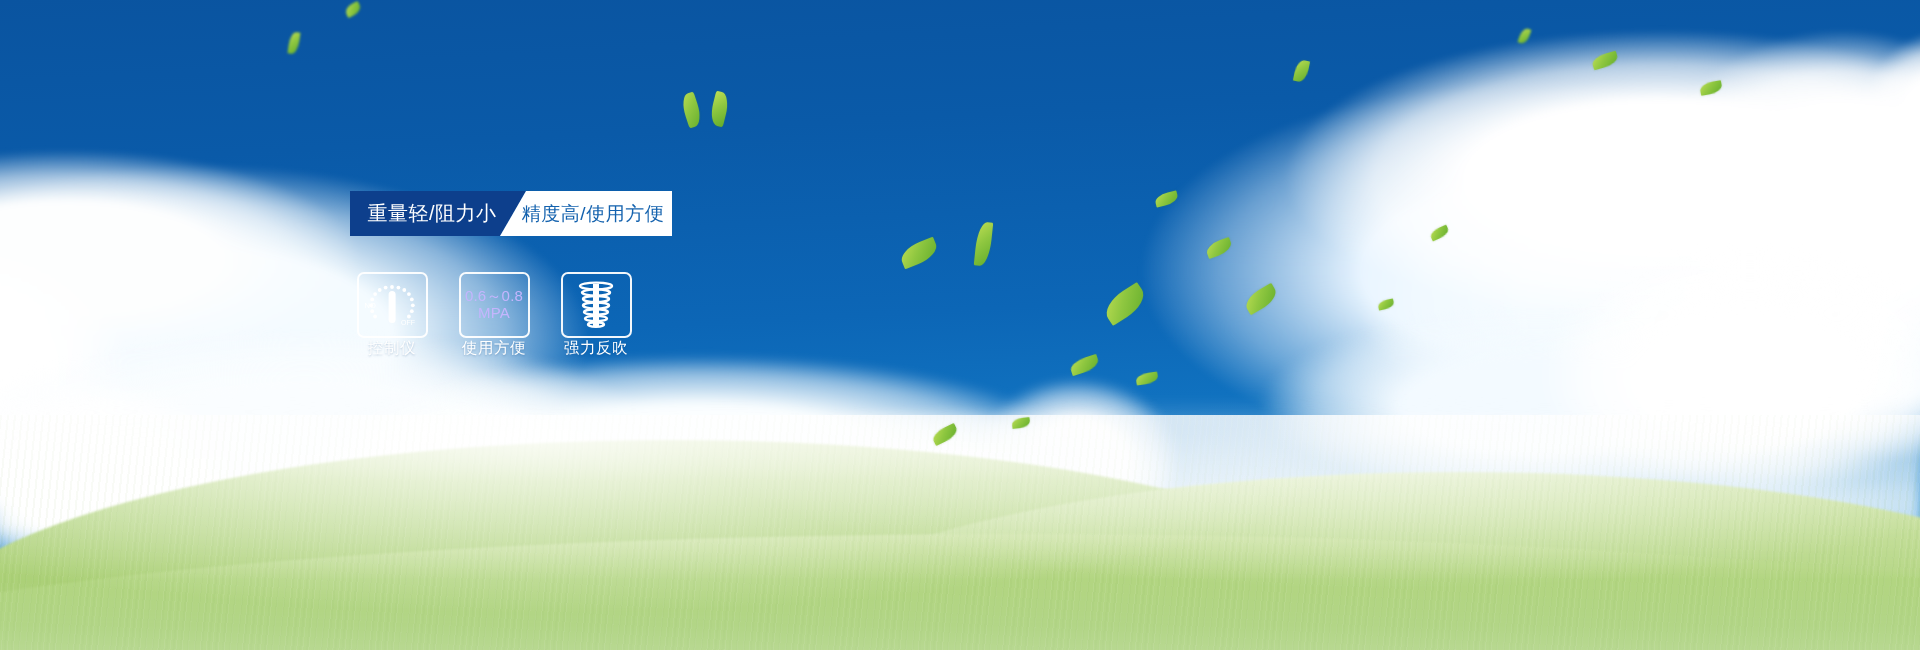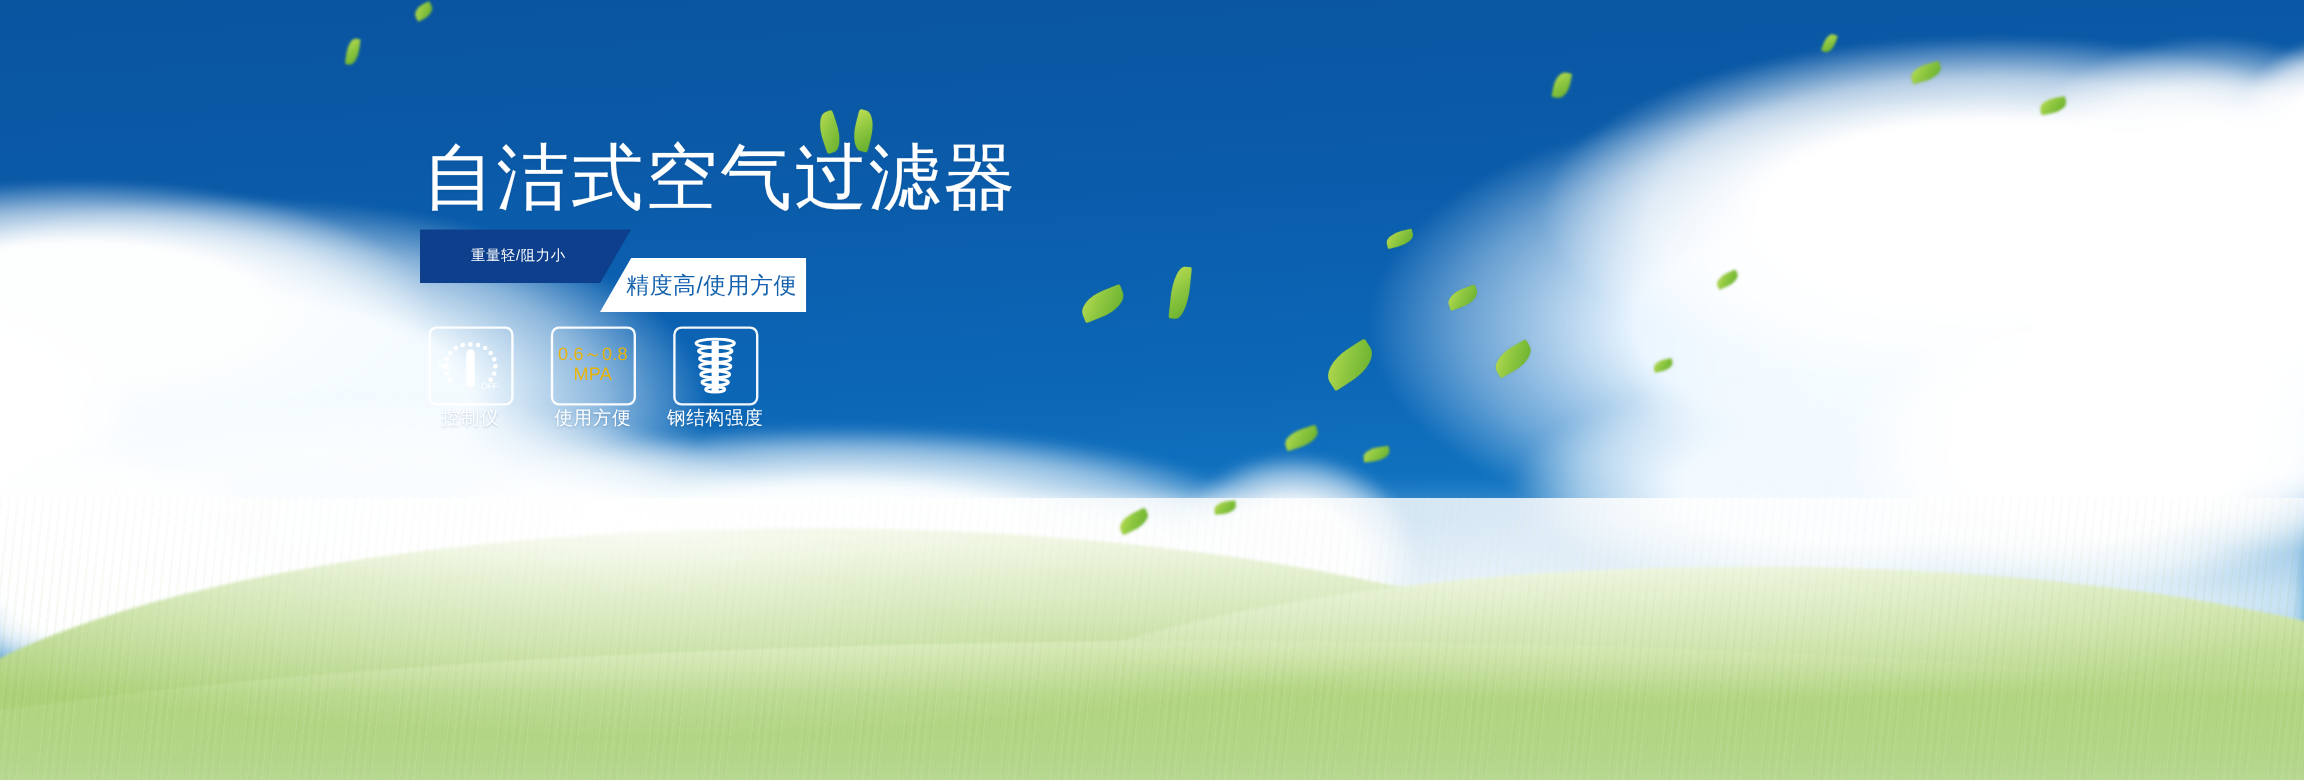--- a/index.html
+++ b/index.html
@@ -146,50 +146,50 @@
   .badge{
     position:absolute;left:350px;top:191px;
     width:322px;height:45px;
     display:flex;
   }
   .badge-left{
     position:relative;
     background:#0d3f8c;
     width:176px;height:45px;
     display:flex;align-items:center;justify-content:center;
-    color:#ffffff;font-size:12px;letter-spacing:.5px;
+    color:#ffffff;font-size:20px;letter-spacing:.5px;
     clip-path:polygon(0 0, 100% 0, calc(100% - 26px) 100%, 0 100%);
     padding-right:12px;box-sizing:border-box;
   }
   .badge-right{
     position:relative;margin-left:-26px;
     background:#ffffff;
     width:172px;height:45px;
     display:flex;align-items:center;justify-content:center;
     color:#1462ae;font-size:19px;letter-spacing:.5px;
     clip-path:polygon(26px 0, 100% 0, 100% 100%, 0 100%);
-    padding-left:14px;box-sizing:border-box;margin-top:24px;
+    padding-left:14px;box-sizing:border-box;
   }
 
   
   .features{
     position:absolute;left:355px;top:272px;
     display:flex;gap:28px;
   }
   .feature{width:74px;display:flex;flex-direction:column;align-items:center;}
   .feat-box{
     width:71px;height:66px;
     border:2px solid rgba(255,255,255,.95);
     border-radius:7px;
     display:flex;align-items:center;justify-content:center;
     box-sizing:border-box;
     position:relative;
   }
   .feat-text{
-    color:#eab308;font-size:15px;line-height:1.12;text-align:center;
+    color:#c4b5fd;font-size:15px;line-height:1.12;text-align:center;
     letter-spacing:.2px;
   }
   .feat-label{
     color:#ffffff;font-size:15.5px;white-space:nowrap;
     letter-spacing:.6px;
     text-shadow:0 1px 2px rgba(10,60,120,.25);
   }
 
   svg{display:block;}
 </style>
@@ -229,21 +229,20 @@
   <div class="leaf" style="left:1206px;top:241px;width:26px;height:14px;transform:rotate(-20deg);"></div>
   <div class="leaf" style="left:1244px;top:290px;width:34px;height:18px;transform:rotate(-30deg);"></div>
   <div class="leaf" style="left:1155px;top:193px;width:23px;height:12px;transform:rotate(-14deg);"></div>
   <div class="leaf sm" style="left:1430px;top:228px;width:19px;height:10px;transform:rotate(-24deg);"></div>
   <div class="leaf sm" style="left:1378px;top:300px;width:16px;height:9px;transform:rotate(-12deg);"></div>
   <div class="leaf sm" style="left:932px;top:428px;width:26px;height:13px;transform:rotate(-26deg);"></div>
   <div class="leaf sm" style="left:1012px;top:418px;width:18px;height:10px;transform:rotate(-6deg);"></div>
 
   <div class="content">
 
-    <div class="title">自洁式空气过滤器</div>
 
     <div class="leaf" style="left:684px;top:93px;width:15px;height:34px;transform:rotate(-18deg);border-radius:62% 10% 62% 10%;"></div>
     <div class="leaf" style="left:712px;top:92px;width:15px;height:34px;transform:rotate(14deg);border-radius:10% 62% 10% 62%;"></div>
 
     <div class="badge">
       <div class="badge-left">重量轻/阻力小</div>
       <div class="badge-right">精度高/使用方便</div>
     </div>
 
     <div class="features">
@@ -294,20 +293,20 @@
               <ellipse cx="25" cy="13.5" rx="14" ry="3.1"></ellipse>
               <ellipse cx="25" cy="20" rx="13" ry="3"></ellipse>
               <ellipse cx="25" cy="26.5" rx="13" ry="3"></ellipse>
               <ellipse cx="25" cy="33" rx="12" ry="2.8"></ellipse>
               <ellipse cx="25" cy="39.5" rx="11" ry="2.6"></ellipse>
               <ellipse cx="25" cy="45.5" rx="8" ry="2.2"></ellipse>
             </g>
             <rect x="22" y="5" width="6" height="43" fill="#ffffff"></rect>
           </svg>
         </div>
-        <div class="feat-label">钢结构强度</div>
+        <div class="feat-label">强力反吹</div>
       </div>
 
 
 
     </div>
   </div>
 </div>
 
 </body></html>

